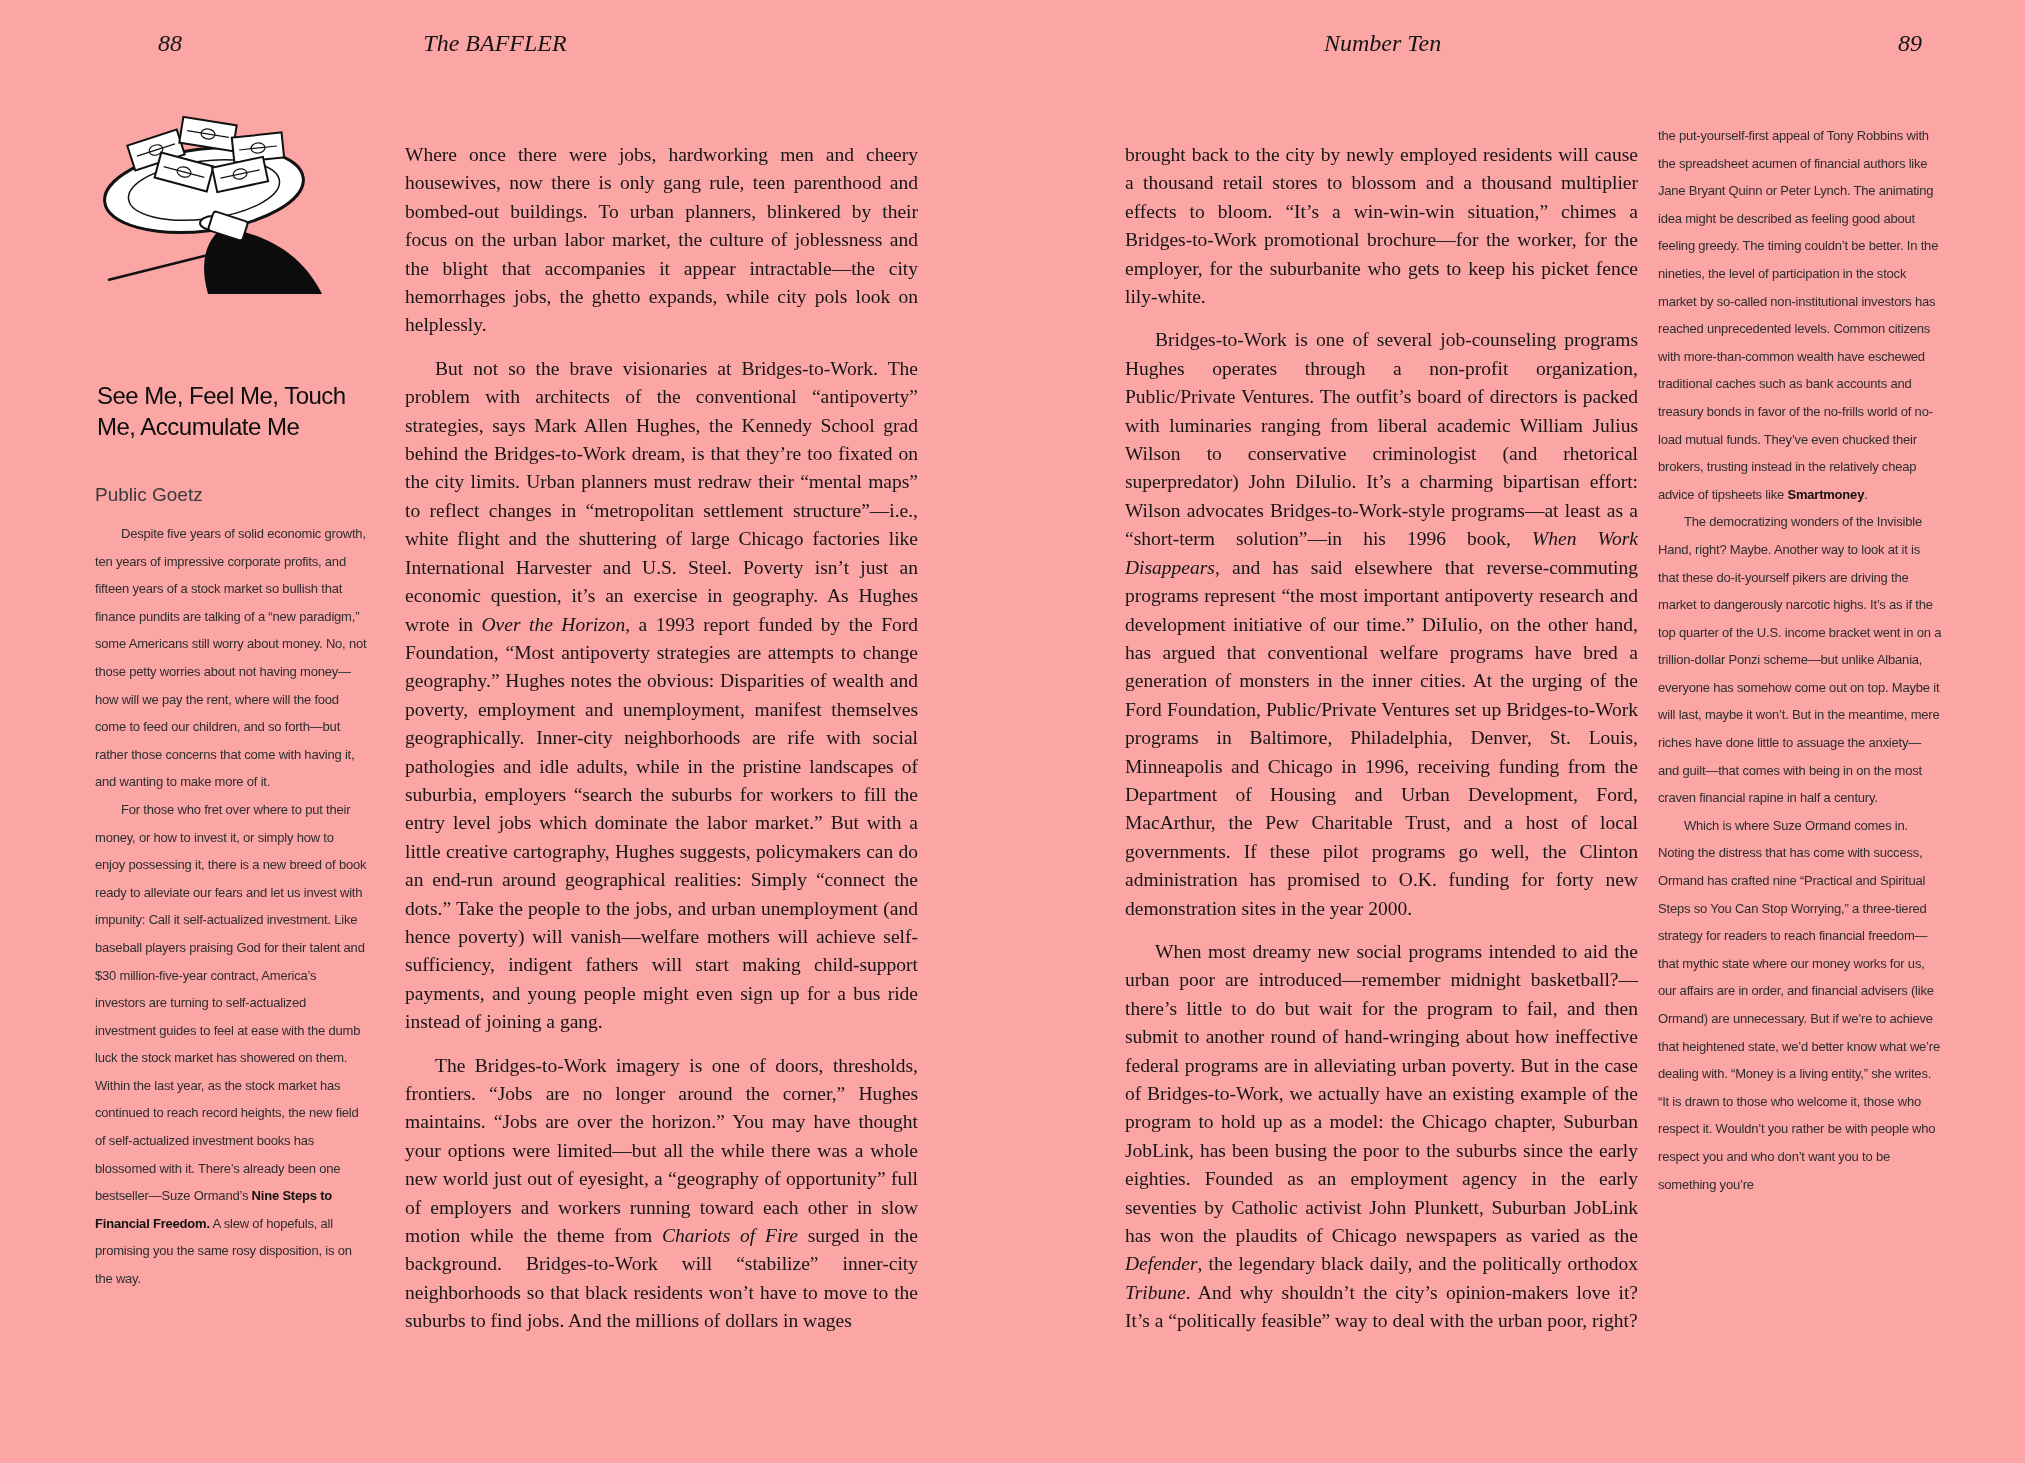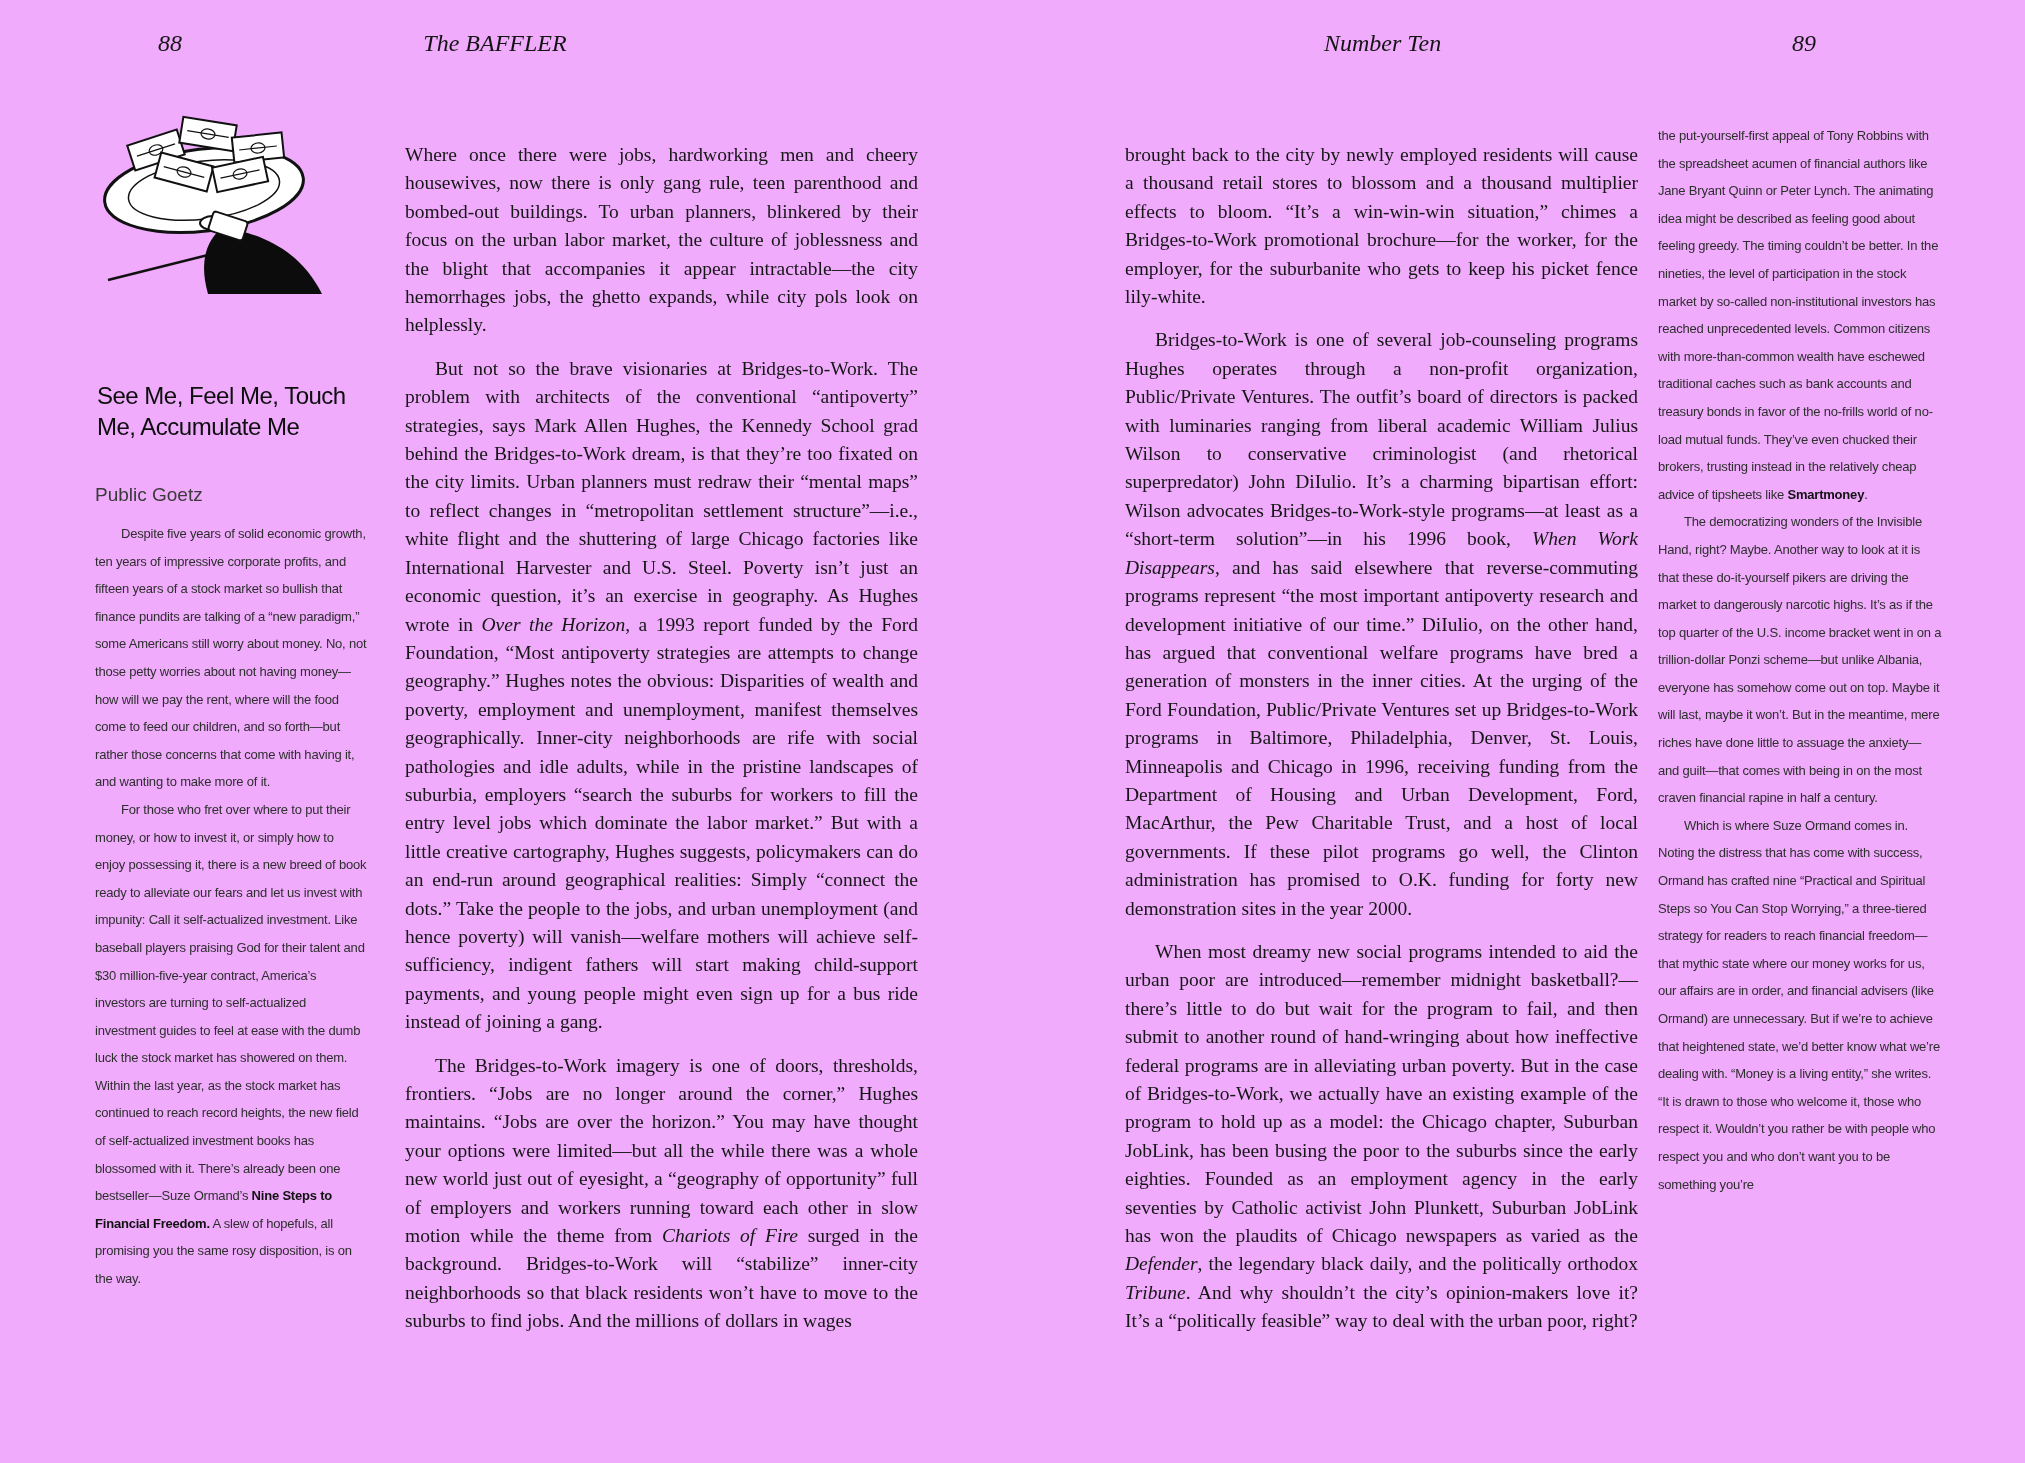--- a/index.html
+++ b/index.html
@@ -1,29 +1,29 @@
 <!DOCTYPE html>
 <html lang="en"><head>
 <meta charset="utf-8">
 <style>
   html,body{margin:0;padding:0;background:#d9d9d9;}
   .sheet{
     position:relative;
     width:2025px;height:1463px;
-    background:#f0abfc;
+    background:#fca5a5;
     overflow:hidden;
     color:#141414;
     font-family:"Liberation Serif","DejaVu Serif",serif;
   }
   
   .running{position:absolute;top:30px;font-style:italic;font-size:24px;white-space:nowrap;}
   .rh-pn-left{left:158px;}
   .rh-title-left{left:300px;width:390px;text-align:center;}
   .rh-title-right{left:1324px;}
-  .rh-pn-right{left:1792px;}
+  .rh-pn-right{left:1898px;}
 
   
   .serif-col{
     position:absolute;width:543px;
     font-size:19.5px;line-height:28.4px;
     text-align:justify;hyphens:auto;-webkit-hyphens:auto;
     overflow:hidden;color:#161616;
   }
   .col-mid{left:390px;top:126px;height:1305px;}
   .col-right-main{left:1110px;top:126px;height:1305px;}

